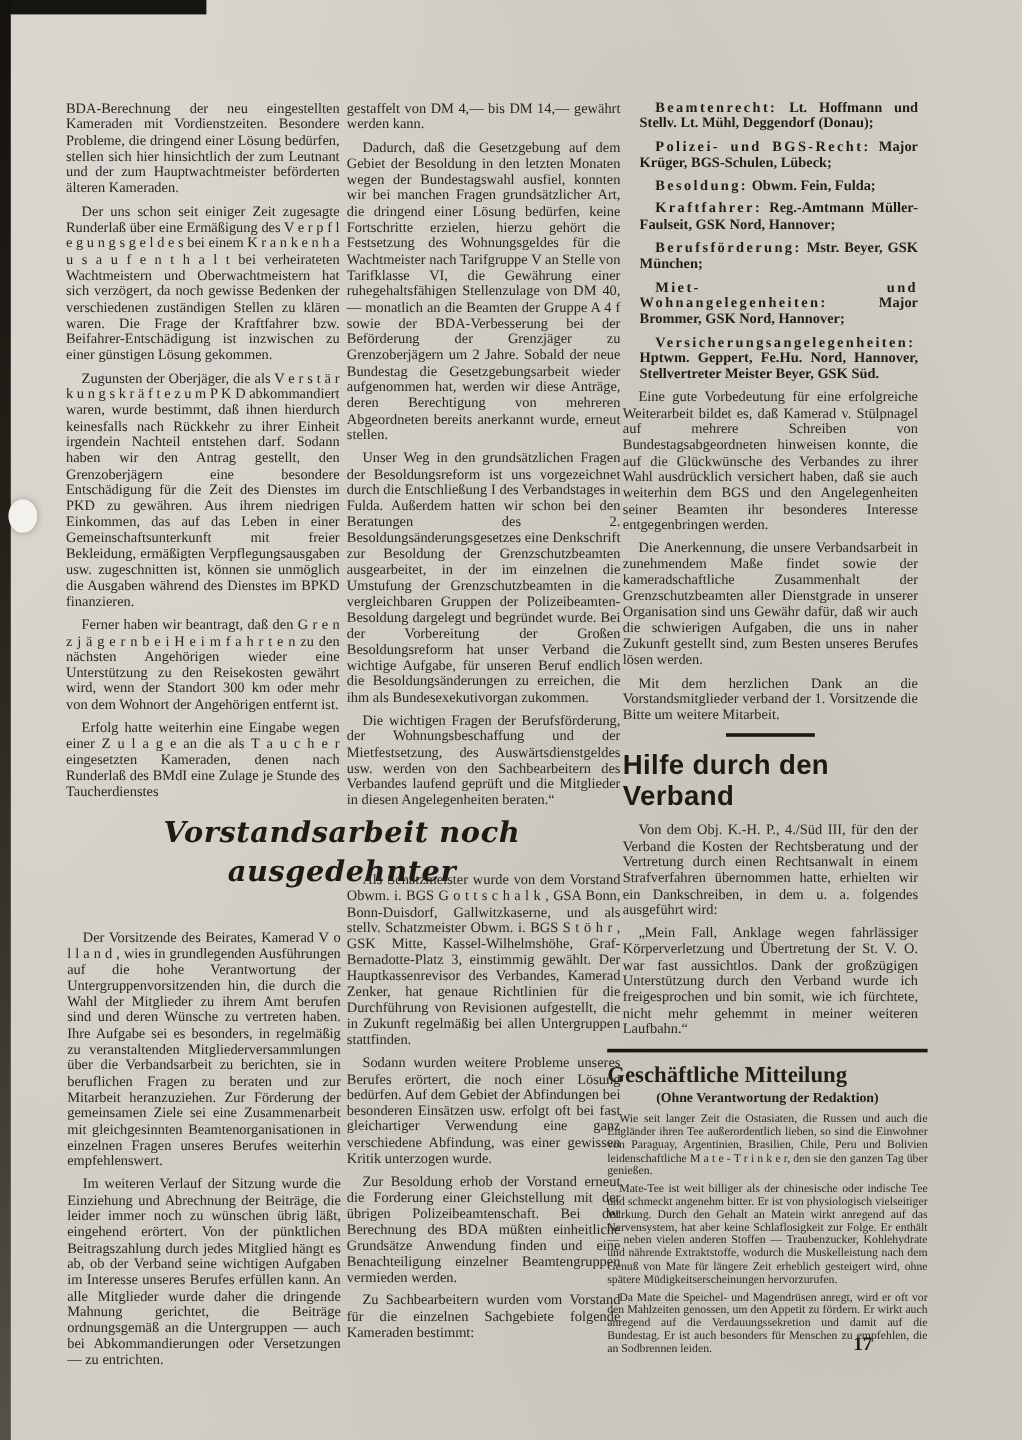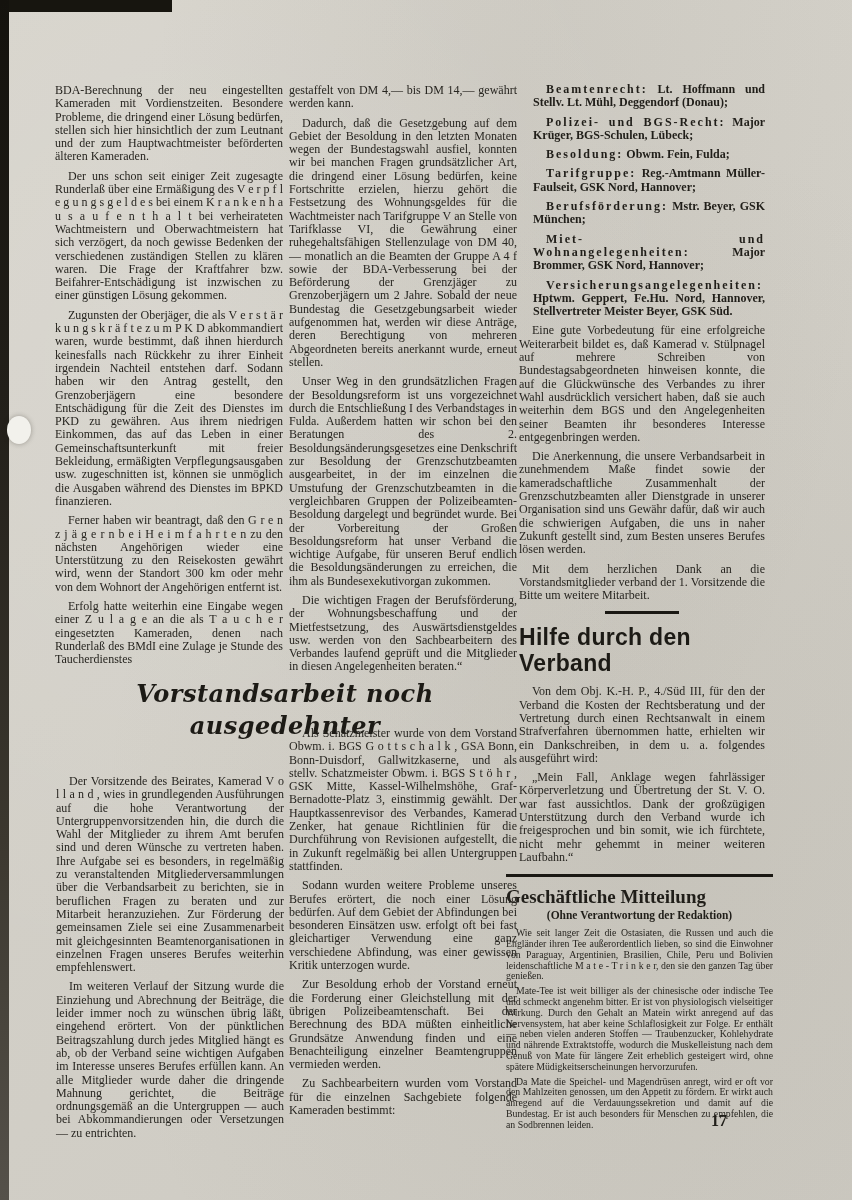--- a/index.html
+++ b/index.html
@@ -86,21 +86,21 @@
     <p>Unser Weg in den grundsätzlichen Fragen der Besoldungsreform ist uns vorgezeichnet durch die Entschließung I des Verbandstages in Fulda. Außerdem hatten wir schon bei den Beratungen des 2. Besoldungsänderungsgesetzes eine Denkschrift zur Besoldung der Grenzschutzbeamten ausgearbeitet, in der im einzelnen die Umstufung der Grenzschutzbeamten in die vergleichbaren Gruppen der Polizeibeamten-Besoldung dargelegt und begründet wurde. Bei der Vorbereitung der Großen Besoldungsreform hat unser Verband die wichtige Aufgabe, für unseren Beruf endlich die Besoldungsänderungen zu erreichen, die ihm als Bundesexekutivorgan zukommen.</p>
     <p>Die wichtigen Fragen der Berufsförderung, der Wohnungsbeschaffung und der Mietfestsetzung, des Auswärtsdienstgeldes usw. werden von den Sachbearbeitern des Verbandes laufend geprüft und die Mitglieder in diesen Angelegenheiten beraten.“</p>
   </div>
 
   <div class="col col3">
 
     <div class="sach-list">
       <p class="sach-item"><span class="sach-role">Beamtenrecht:</span> <span>Lt. Hoffmann und Stellv. Lt. Mühl, Deggendorf (Donau);</span></p>
       <p class="sach-item"><span class="sach-role">Polizei- und BGS-Recht:</span> <span>Major Krüger, BGS-Schulen, Lübeck;</span></p>
       <p class="sach-item"><span class="sach-role">Besoldung:</span> <span>Obwm. Fein, Fulda;</span></p>
-      <p class="sach-item"><span class="sach-role">Tarifgruppe:</span> <span>Reg.-Amtmann Müller-Faulseit, GSK Nord, Hannover;</span></p>
+      <p class="sach-item"><span class="sach-role">Kraftfahrer:</span> <span>Reg.-Amtmann Müller-Faulseit, GSK Nord, Hannover;</span></p>
       <p class="sach-item"><span class="sach-role">Berufsförderung:</span> <span>Mstr. Beyer, GSK München;</span></p>
       <p class="sach-item"><span class="sach-role">Miet- und Wohnangelegenheiten:</span> <span>Major Brommer, GSK Nord, Hannover;</span></p>
       <p class="sach-item"><span class="sach-role">Versicherungsangelegenheiten:</span> <span>Hptwm. Geppert, Fe.Hu. Nord, Hannover, Stellvertreter Meister Beyer, GSK Süd.</span></p>
     </div>
 
     <p>Eine gute Vorbedeutung für eine erfolgreiche Weiterarbeit bildet es, daß Kamerad v. Stülpnagel auf mehrere Schreiben von Bundestagsabgeordneten hinweisen konnte, die auf die Glückwünsche des Verbandes zu ihrer Wahl ausdrücklich versichert haben, daß sie auch weiterhin dem BGS und den Angelegenheiten seiner Beamten ihr besonderes Interesse entgegenbringen werden.</p>
     <p>Die Anerkennung, die unsere Verbandsarbeit in zunehmendem Maße findet sowie der kameradschaftliche Zusammenhalt der Grenzschutzbeamten aller Dienstgrade in unserer Organisation sind uns Gewähr dafür, daß wir auch die schwierigen Aufgaben, die uns in naher Zukunft gestellt sind, zum Besten unseres Berufes lösen werden.</p>
     <p>Mit dem herzlichen Dank an die Vorstandsmitglieder verband der 1. Vorsitzende die Bitte um weitere Mitarbeit.</p>
 
     <div class="rule-short"></div>

